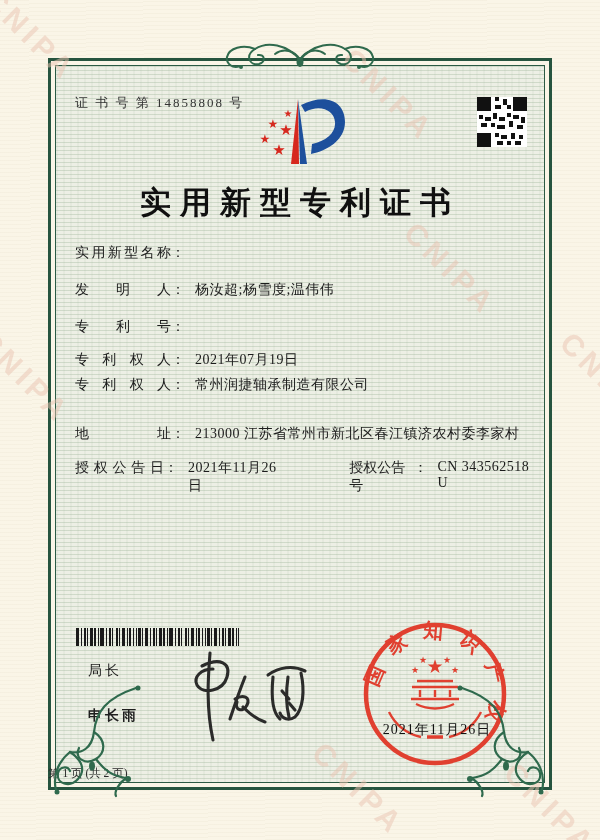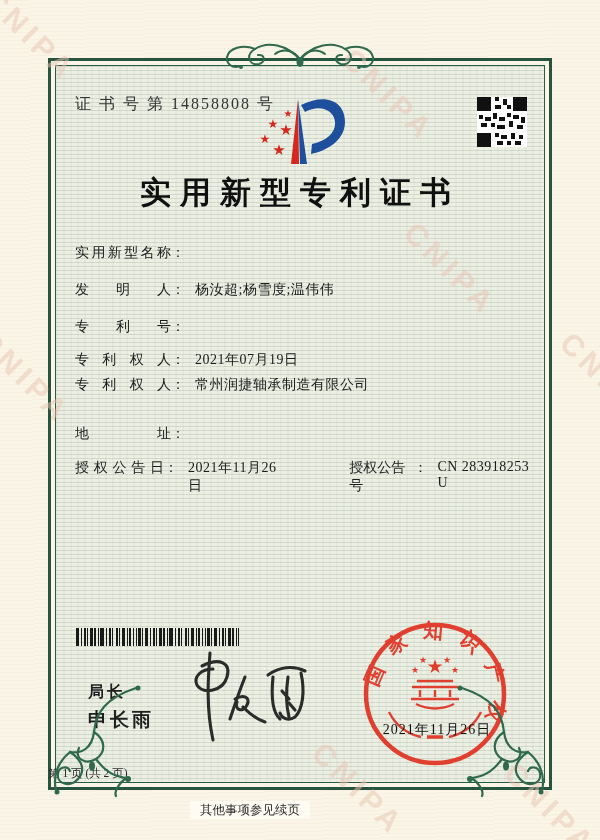--- a/index.html
+++ b/index.html
@@ -18,37 +18,37 @@
   .frame{position:absolute;left:48px;top:58px;width:504px;height:732px;
          border:3px solid #26543f;background:#faf5e7;z-index:0;box-sizing:border-box;}
   .frame-inner{position:absolute;inset:4px;border:1px solid #2b5a44;
          background-color:#edefe5;
          background-image:repeating-linear-gradient(180deg,
             rgba(160,182,155,0.38) 0 1px, transparent 1px 4px),
             repeating-linear-gradient(90deg,
             rgba(160,182,155,0.10) 0 2px, transparent 2px 7px);}
   
   .content{position:absolute;inset:0;z-index:2;}
-  .cert-no{position:absolute;left:75px;top:94px;font-size:16px;color:#333;
+  .cert-no{position:absolute;left:75px;top:94px;font-size:13px;color:#333;
            letter-spacing:2px;}
-  .title{position:absolute;left:48px;top:172px;width:504px;text-align:center;
+  .title{position:absolute;left:48px;top:182px;width:504px;text-align:center;
          font-size:31px;font-weight:bold;color:#101010;letter-spacing:9px;}
   .frow{position:absolute;left:75px;width:460px;display:flex;align-items:baseline;
         font-size:14px;color:#1c1c1c;}
   .flabel{display:inline-block;width:96px;text-align:justify;text-align-last:justify;}
   .fcolon{display:inline-block;margin-right:10px;}
   .fvalue{letter-spacing:0.5px;}
   .grant-pair{display:flex;margin-left:66px;}
   .paras{position:absolute;left:75px;top:482px;width:452px;font-size:13px;
          line-height:21.5px;color:#222;text-align:justify;}
   .paras p{margin:0;text-indent:2em;}
   .barcode{position:absolute;left:75px;top:628px;}
-  .sig-title{position:absolute;left:88px;top:682px;font-size:16px;color:#1f1f1f;
-             font-family:"Liberation Sans",sans-serif;font-weight:bold;letter-spacing:3px;}
-  .sig-name{position:absolute;left:88px;top:707px;font-size:19px;color:#1f1f1f;
+  .sig-title{position:absolute;left:88px;top:662px;font-size:14px;color:#1f1f1f;
+             font-family:"Liberation Sans",sans-serif;font-weight:normal;letter-spacing:3px;}
+  .sig-name{position:absolute;left:88px;top:707px;font-size:14px;color:#1f1f1f;
             font-family:"Liberation Sans",sans-serif;font-weight:bold;letter-spacing:3px;}
   .signature-svg{position:absolute;left:172px;top:646px;}
   .seal{position:absolute;left:357px;top:616px;mix-blend-mode:multiply;opacity:0.93;}
   .seal-date{position:absolute;left:362px;top:721px;width:150px;text-align:center;
              font-size:14px;color:#111;letter-spacing:1px;z-index:3;}
   .page-no{position:absolute;left:48px;top:766px;width:504px;text-align:left;
            font-size:11.5px;color:#2a2a2a;}
   .cont-note{position:absolute;left:0px;top:802px;width:500px;text-align:center;
              font-size:12.5px;color:#2a2a2a;z-index:2;}
   .cont-note span{background:rgba(255,253,246,0.85);padding:2px 10px;}
@@ -194,29 +194,30 @@
       <span class="fvalue">2021年07月19日</span>
     </div>
     <div class="frow" style="top:376px">
       <span class="flabel">专利权人</span>
         <span class="fcolon">：</span>
       <span class="fvalue">常州润捷轴承制造有限公司</span>
     </div>
     <div class="frow" style="top:425px">
       <span class="flabel">地址</span>
         <span class="fcolon">：</span>
+      <span class="fvalue">213000 江苏省常州市新北区春江镇济农村委李家村</span>
     </div>
     <div class="frow" style="top:459px">
       <span class="flabel">授权公告日</span>
         <span class="fcolon">：</span>
       <span class="fvalue">2021年11月26日</span>
       <span class="grant-pair">
         <span>授权公告号</span>
           <span class="fcolon">：</span>
-        <span class="fvalue">CN 283918253 U</span>
+        <span class="fvalue">CN 343562518 U</span>
       </span>
     </div>
 
     <div class="paras">
     </div>
 
     <svg class="barcode" width="165" height="18" viewBox="0 0 165 18">
       <path d="M1,9 H164" stroke="#1a1a1a" stroke-width="18" stroke-dasharray="3 2 1 2 2 1 1 2 3 1 2 2 1 1 4 2 1 2 2 1 1 3 2 1 1 2 3 2 1 1 2 2 1 2 1 1 3 1 1 2"></path>
     </svg>
 
@@ -262,18 +263,15 @@
           <path d="M59,88 Q78,97 97,88"></path>
           <path d="M32,96 Q42,116 64,121"></path>
           <path d="M124,96 Q114,116 92,121"></path>
         </g>
         <path d="M70,121 H86" stroke="#e03222" stroke-width="3.5"></path>
       </g>
     </svg>
     <div class="seal-date">2021年11月26日</div>
 
     <div class="page-no">第 1 页 (共 2 页)</div>
-    <div class="cont-note">
-      <span>其他事项参见续页</span>
-    </div>
 
   </div>
 </div>
 
 </body></html>

